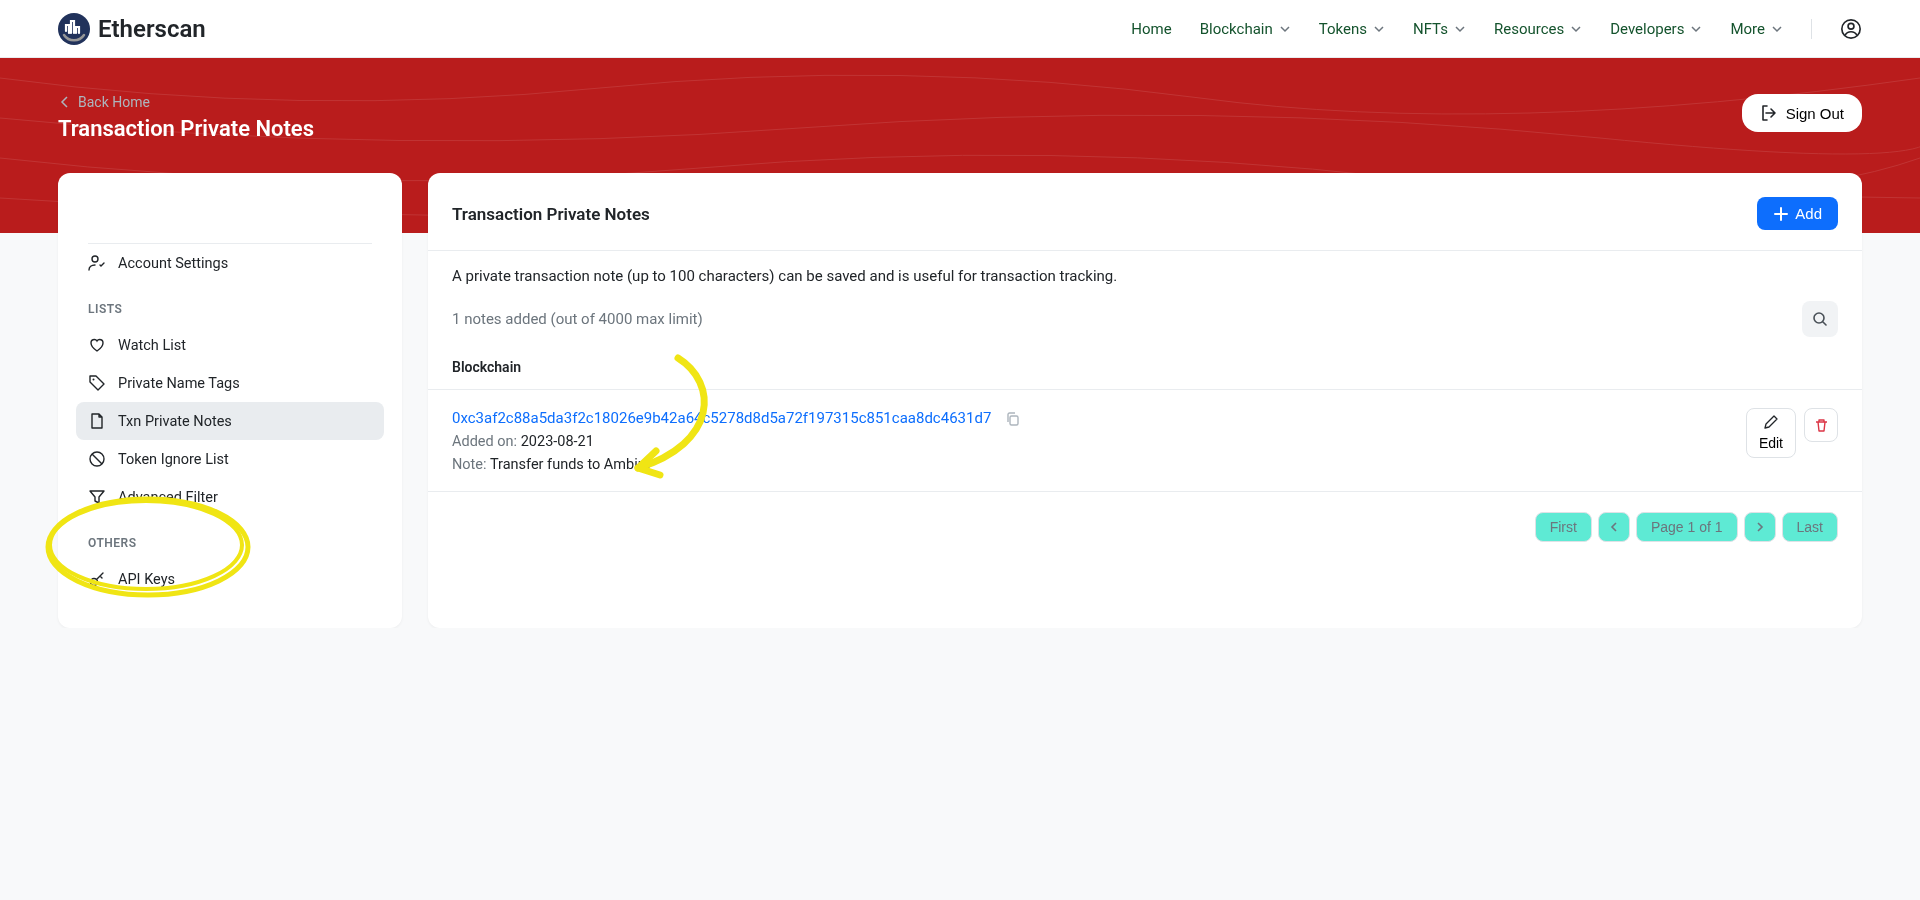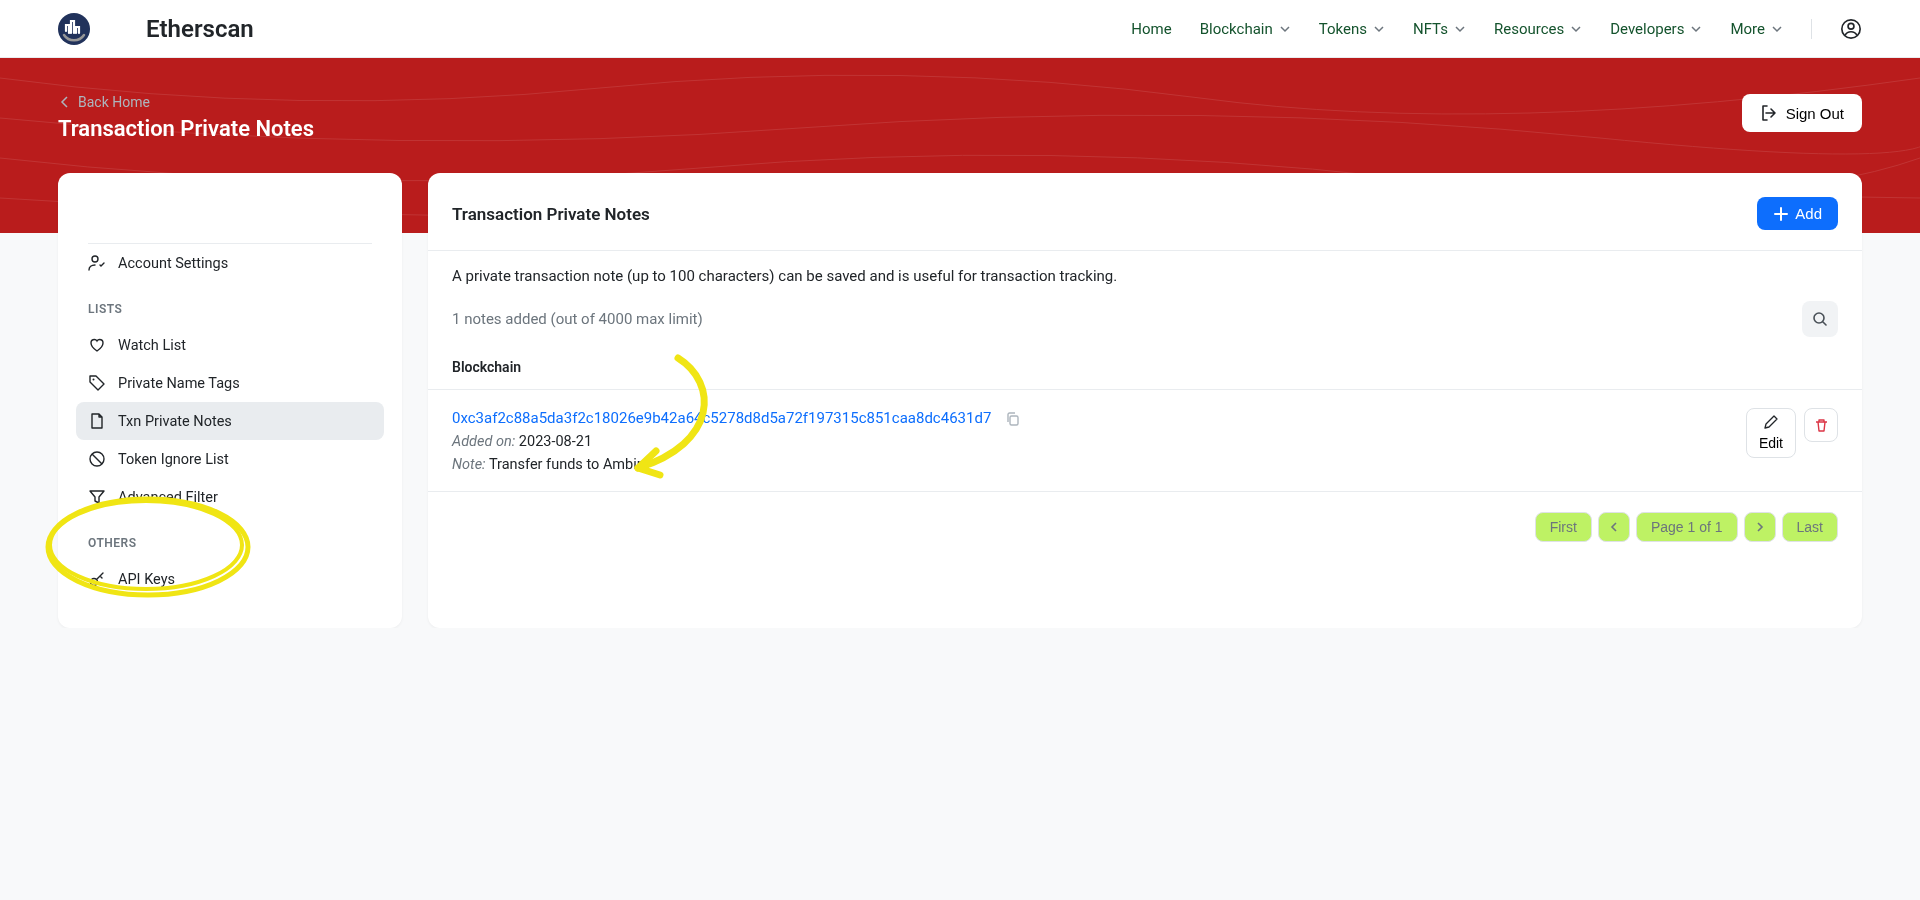--- a/index.html
+++ b/index.html
@@ -2,34 +2,34 @@
 <html><head>
 <meta charset="utf-8">
 <style>
 * { margin: 0; padding: 0; box-sizing: border-box; }
 body { font-family: -apple-system, BlinkMacSystemFont, "Segoe UI", Roboto, sans-serif; background: #f8f9fa; color: #212529; }
 
 
 .header { background: #fff; height: 58px; display: flex; align-items: center; padding: 0 58px; border-bottom: 1px solid #e9ecef; }
 .logo { display: flex; align-items: center; gap: 8px; }
 .logo-icon { width: 32px; height: 32px; }
-.logo-text { font-size: 24px; font-weight: 600; color: #212529; margin-left: 48px; }
+.logo-text { font-size: 24px; font-weight: 600; color: #212529; }
 .nav { margin-left: auto; display: flex; align-items: center; gap: 28px; }
 .nav-item { display: flex; align-items: center; gap: 6px; color: #14532d; font-size: 15px; cursor: pointer; }
 .nav-item .chevron { width: 12px; height: 12px; }
 .nav-divider { width: 1px; height: 20px; background: #dee2e6; }
 .user-icon { width: 22px; height: 22px; cursor: pointer; }
 
 
 .hero { background: #b91c1c; height: 175px; position: relative; overflow: visible; }
 .hero-pattern { position: absolute; inset: 0; opacity: 0.1; }
 .hero-content { position: relative; padding: 36px 58px 0; display: flex; justify-content: space-between; align-items: flex-start; }
 .back-link { display: flex; align-items: center; gap: 6px; color: #adb5bd; font-size: 14px; cursor: pointer; margin-bottom: 6px; }
 .hero-title { color: #fff; font-size: 22px; font-weight: 600; }
-.signout-btn { background: #fff; border: none; border-radius: 8px; padding: 10px 18px; display: flex; align-items: center; gap: 8px; font-size: 15px; font-weight: 500; cursor: pointer; }
+.signout-btn { background: #fff; border: none; border-radius: 16px; padding: 10px 18px; display: flex; align-items: center; gap: 8px; font-size: 15px; font-weight: 500; cursor: pointer; }
 
 
 .main { display: flex; gap: 26px; padding: 0 58px; margin-top: -60px; position: relative; }
 .sidebar { width: 344px; background: #fff; border-radius: 12px; padding: 70px 18px 30px; box-shadow: 0 1px 3px rgba(0,0,0,0.05); }
 .content { flex: 1; background: #fff; border-radius: 12px; padding: 24px 24px 30px; box-shadow: 0 1px 3px rgba(0,0,0,0.05); min-height: 400px; }
 
 
 .side-section-title { font-size: 12px; font-weight: 600; color: #6c757d; letter-spacing: 0.5px; padding: 20px 12px 10px; }
 .side-item { display: flex; align-items: center; gap: 12px; padding: 10px 12px; border-radius: 8px; font-size: 14.5px; color: #212529; cursor: pointer; }
 .side-item.active { background: #e9ecef; }
@@ -44,28 +44,28 @@
 .count-row { display: flex; justify-content: space-between; align-items: center; }
 .count-text { font-size: 15px; color: #6c757d; }
 .search-btn { width: 36px; height: 36px; background: #f1f3f5; border: none; border-radius: 8px; display: flex; align-items: center; justify-content: center; cursor: pointer; }
 .table-header { font-size: 14px; font-weight: 600; padding: 22px 0 14px; }
 
 .note-row { padding: 18px 0; display: flex; justify-content: space-between; align-items: flex-start; }
 .note-left { flex: 1; }
 .tx-hash { color: #0d6efd; font-size: 15px; cursor: pointer; display: inline; }
 .copy-icon { display: inline-flex; margin-left: 10px; cursor: pointer; vertical-align: middle; }
 .note-meta { font-size: 14.5px; margin-top: 6px; }
-.note-meta .label { color: #6c757d; font-style: italic; }
+.note-meta .label { color: #6c757d; }
 .note-actions { display: flex; gap: 8px; }
 .edit-btn { background: #fff; border: 1px solid #dee2e6; border-radius: 8px; padding: 6px 12px; display: flex; align-items: center; gap: 6px; font-size: 14px; cursor: pointer; flex-direction: column; }
 .del-btn { background: #fff; border: 1px solid #dee2e6; border-radius: 8px; width: 34px; height: 34px; display: flex; align-items: center; justify-content: center; cursor: pointer; }
 
 
 .pagination { display: flex; gap: 6px; justify-content: flex-end; padding-top: 20px; }
-.page-btn { background: #bef264; border: 1px solid #dee2e6; border-radius: 8px; padding: 6px 14px; font-size: 14px; color: #6c757d; cursor: pointer; display: flex; align-items: center; }
+.page-btn { background: #5eead4; border: 1px solid #dee2e6; border-radius: 8px; padding: 6px 14px; font-size: 14px; color: #6c757d; cursor: pointer; display: flex; align-items: center; }
 .page-btn.icon-only { padding: 6px 10px; }
 
 
 .annotation-circle { position: absolute; border: 4px solid #f0e514; border-radius: 50%; pointer-events: none; z-index: 10; }
 .annotation-arrow { position: absolute; pointer-events: none; z-index: 10; }
 </style>
 </head>
 <body>
 
 <div class="header">

